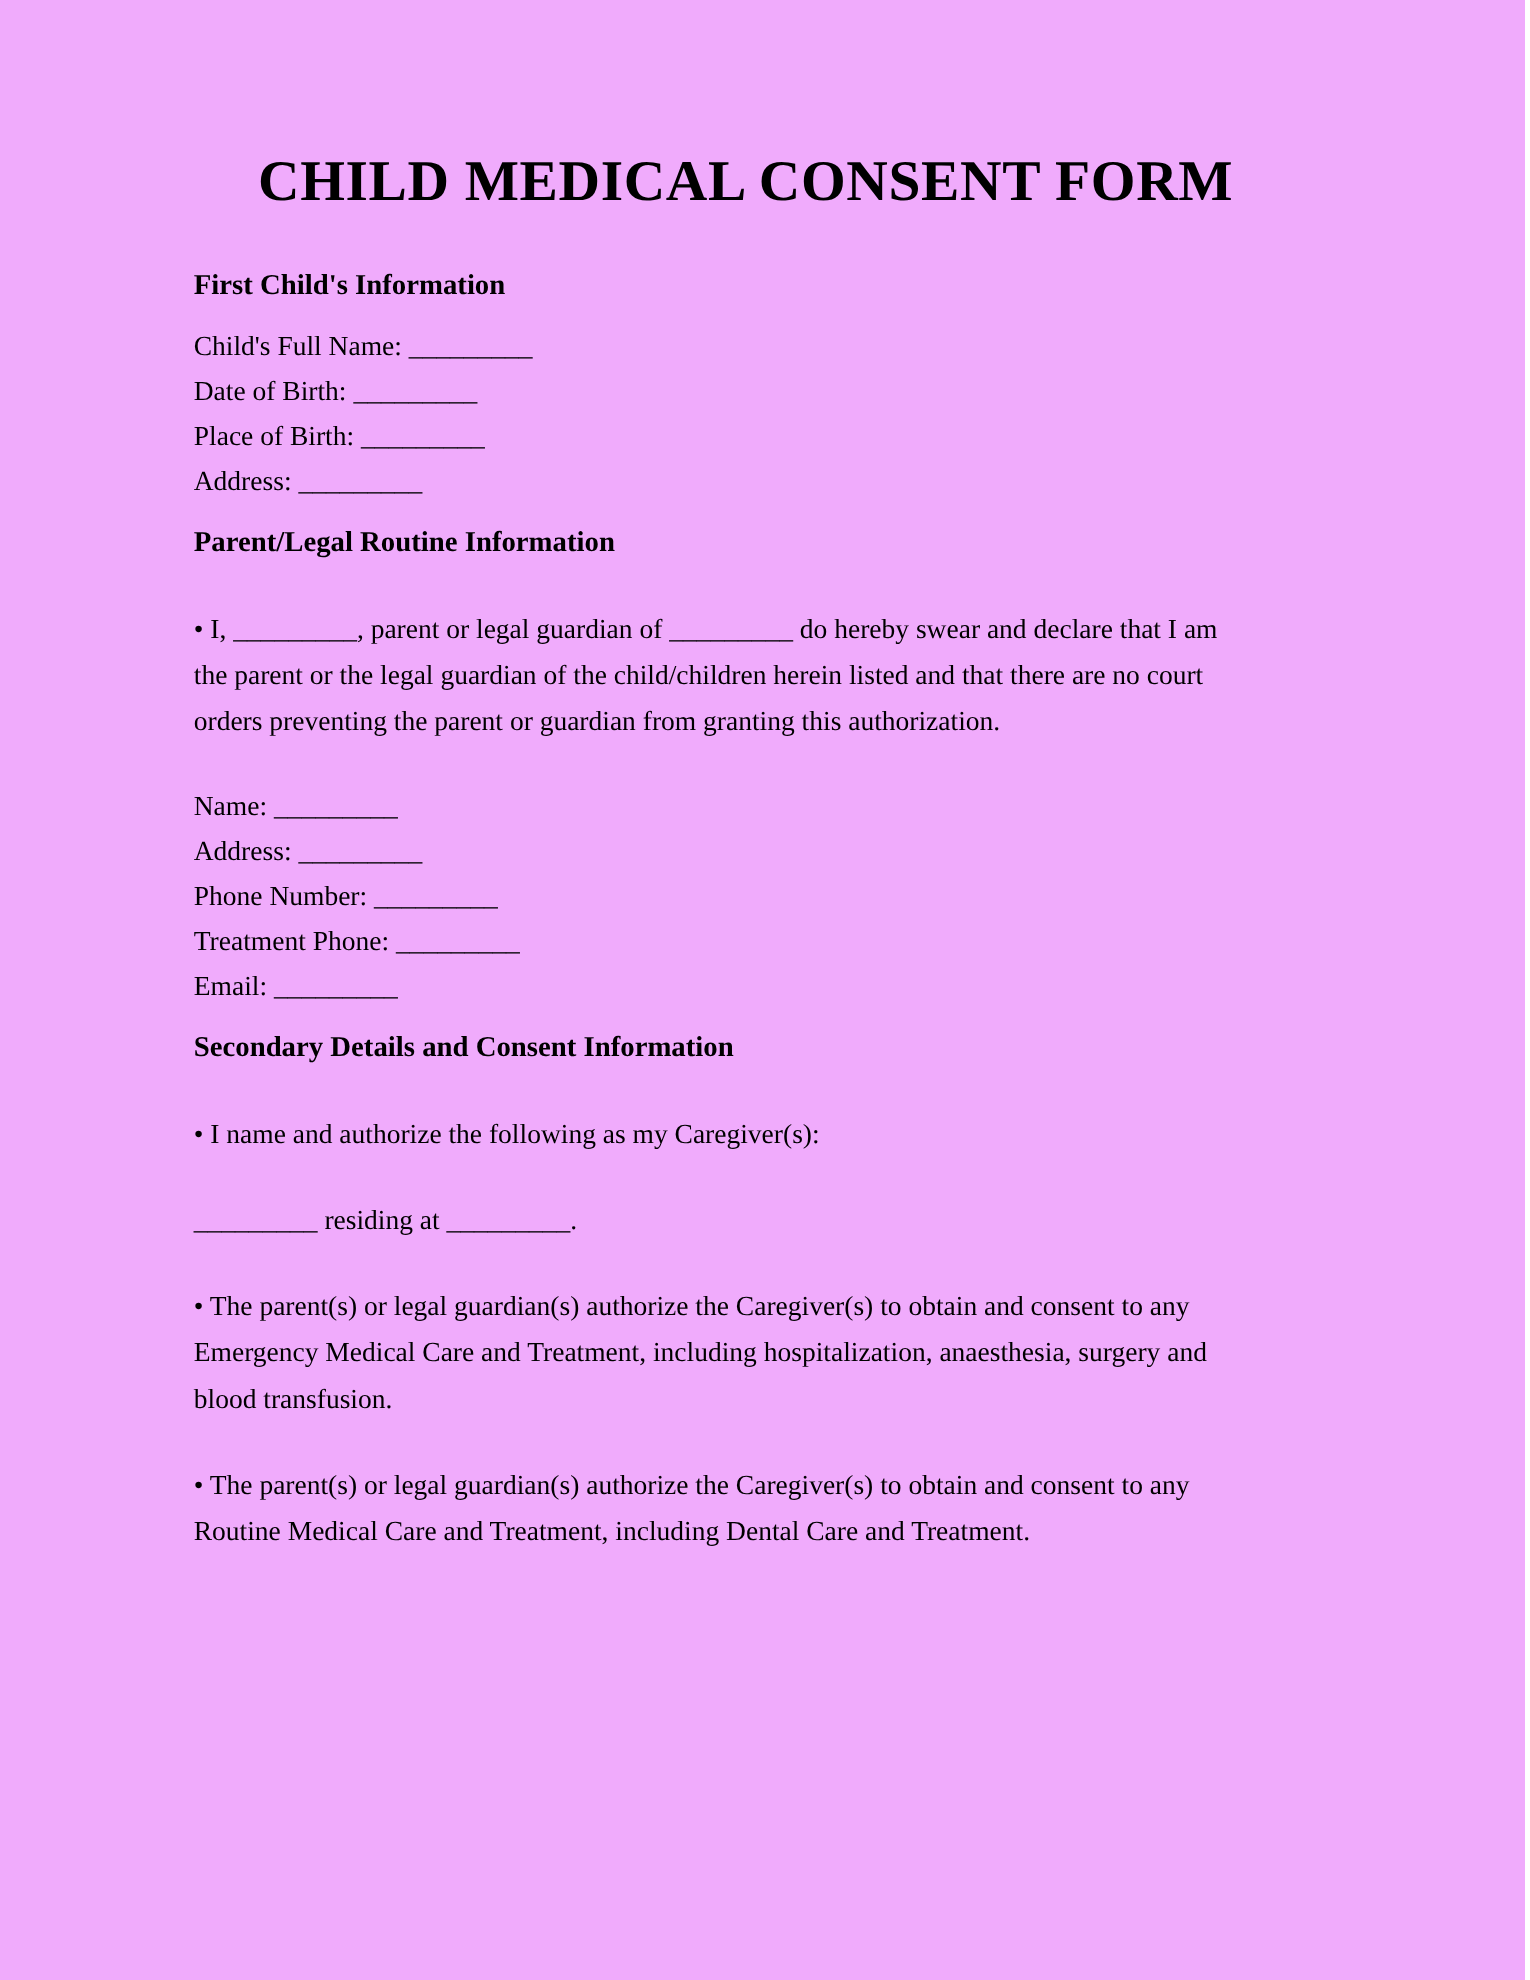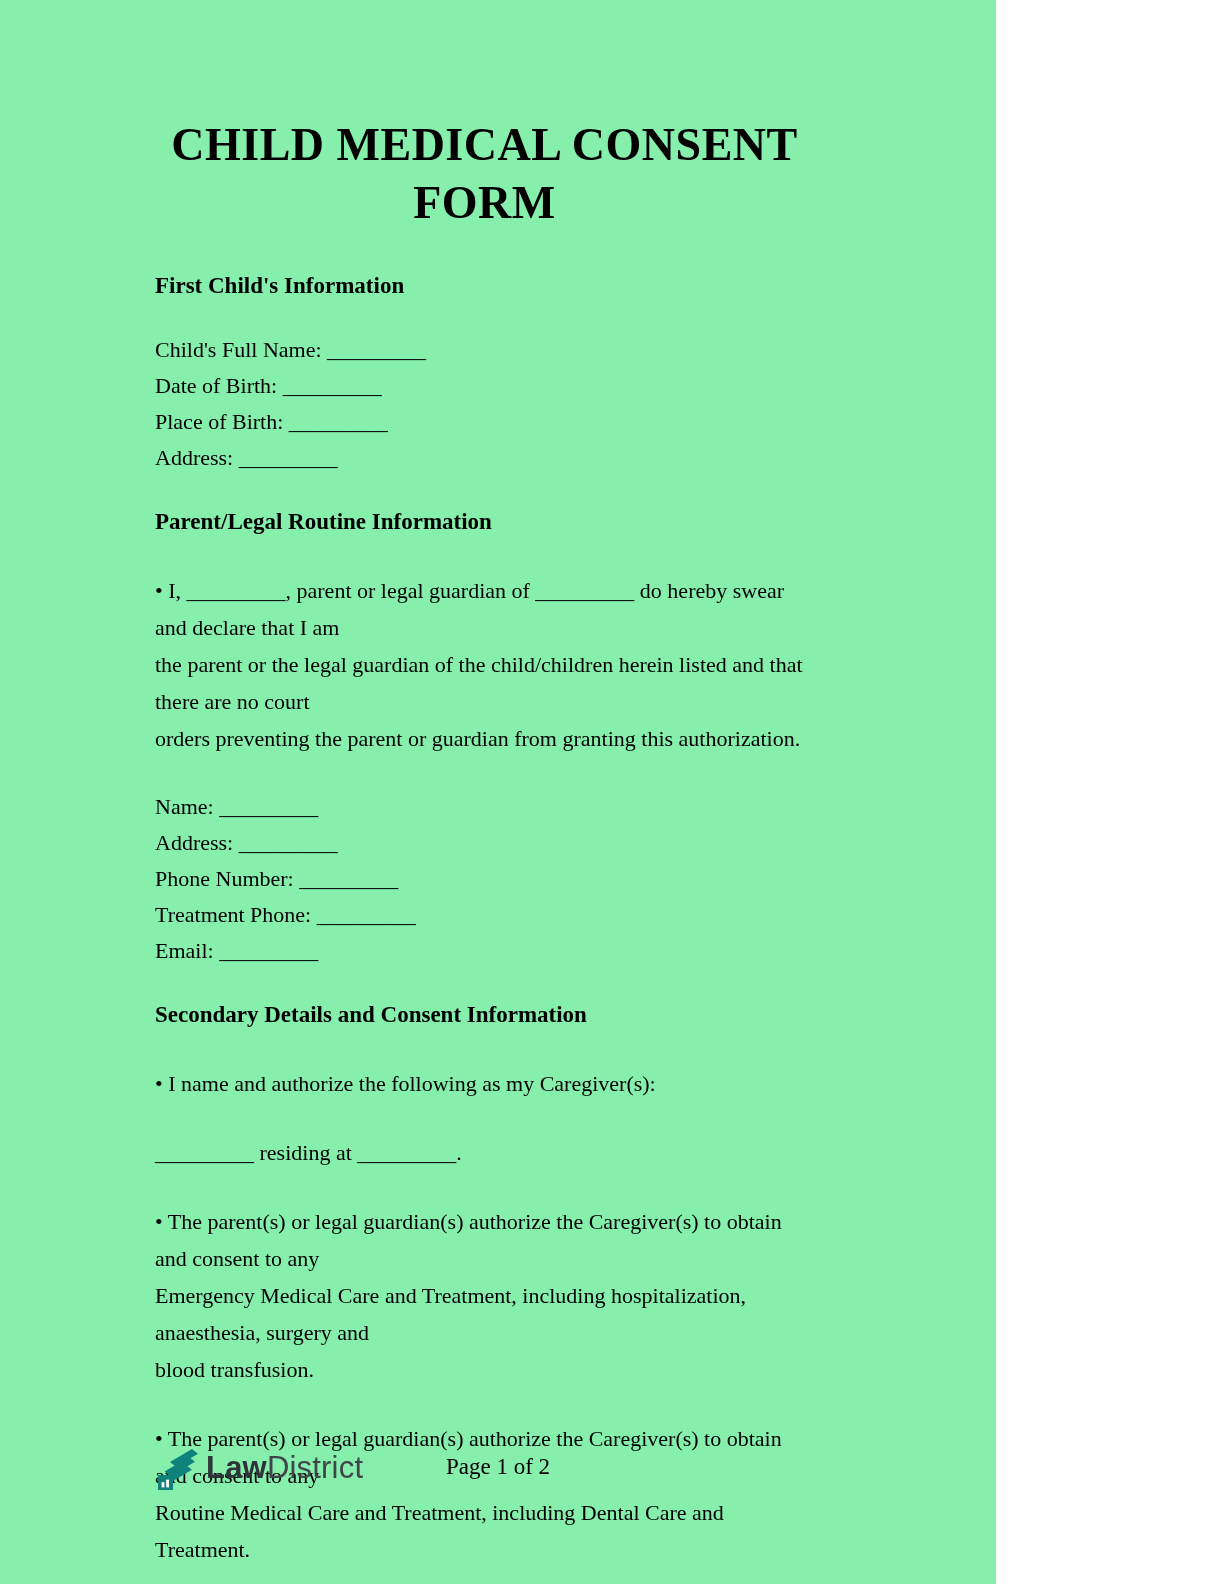--- a/index.html
+++ b/index.html
@@ -2,42 +2,42 @@
 <html><head>
 <meta charset="utf-8">
 <style>
   html, body {
     margin: 0;
     padding: 0;
     background: #ffffff;
   }
   .page {
     position: relative;
-    width: 996px;
+    width: 1220px;
     height: 1584px;
-    background: #86efac;
+    background: #f0abfc;
     color: #000000;
     font-family: "Liberation Serif", "DejaVu Serif", serif;
     box-sizing: border-box;
     padding: 116px 182px 0 155px;
     overflow: hidden;
   }
   .doc-title {
     font-size: 46px;
     font-weight: 700;
     line-height: 58px;
     text-align: center;
     margin: 0 0 36px 0;
     letter-spacing: 0.5px;
   }
   .section-heading {
     font-size: 23px;
     font-weight: 700;
     line-height: 36px;
-    margin: 28px 0;
+    margin: 13px 0;
   }
   .field-line {
     font-size: 22px;
     line-height: 36px;
     margin: 0;
   }
   .field-line .sep { white-space: pre; }
   .para {
     font-size: 22px;
     line-height: 37px;
@@ -118,33 +118,14 @@
     <h2 class="section-heading">Secondary Details and Consent Information</h2>
     <p class="para">• I name and authorize the following as my Caregiver(s):</p>
     <p class="para">_________ residing at _________.</p>
     <p class="para">• The parent(s) or legal guardian(s) authorize the Caregiver(s) to obtain and consent to any
 Emergency Medical Care and Treatment, including hospitalization, anaesthesia, surgery and
 blood transfusion.</p>
     <p class="para">• The parent(s) or legal guardian(s) authorize the Caregiver(s) to obtain and consent to any
 Routine Medical Care and Treatment, including Dental Care and Treatment.</p>
   </section>
 
-  <div class="footer">
-    <div class="brand">
-      <svg class="brand-icon" width="44" height="48" viewBox="0 0 44 48" xmlns="http://www.w3.org/2000/svg">
-        <g fill="#10827c">
-          <path d="M15 18 L37 5 L43 9.8 L21 22.8 Z"></path>
-          <path d="M9.5 27.5 L34 13 L40 17.8 L15.5 32.3 Z"></path>
-          <path d="M4 37 L31 21 L37 25.8 L10 41.8 Z"></path>
-          <rect x="3" y="31" width="15" height="15"></rect>
-        </g>
-        <g fill="#ffffff">
-          <rect x="6.6" y="38.2" width="2.8" height="5.2"></rect>
-          <rect x="11.2" y="35.6" width="2.8" height="7.8"></rect>
-        </g>
-      </svg>
-      <span class="brand-law">Law</span>
-        <span class="brand-district">District</span>
-    </div>
-    <div class="page-indicator">Page 1 of 2</div>
-  </div>
 
 </div>
 
 </body></html>

